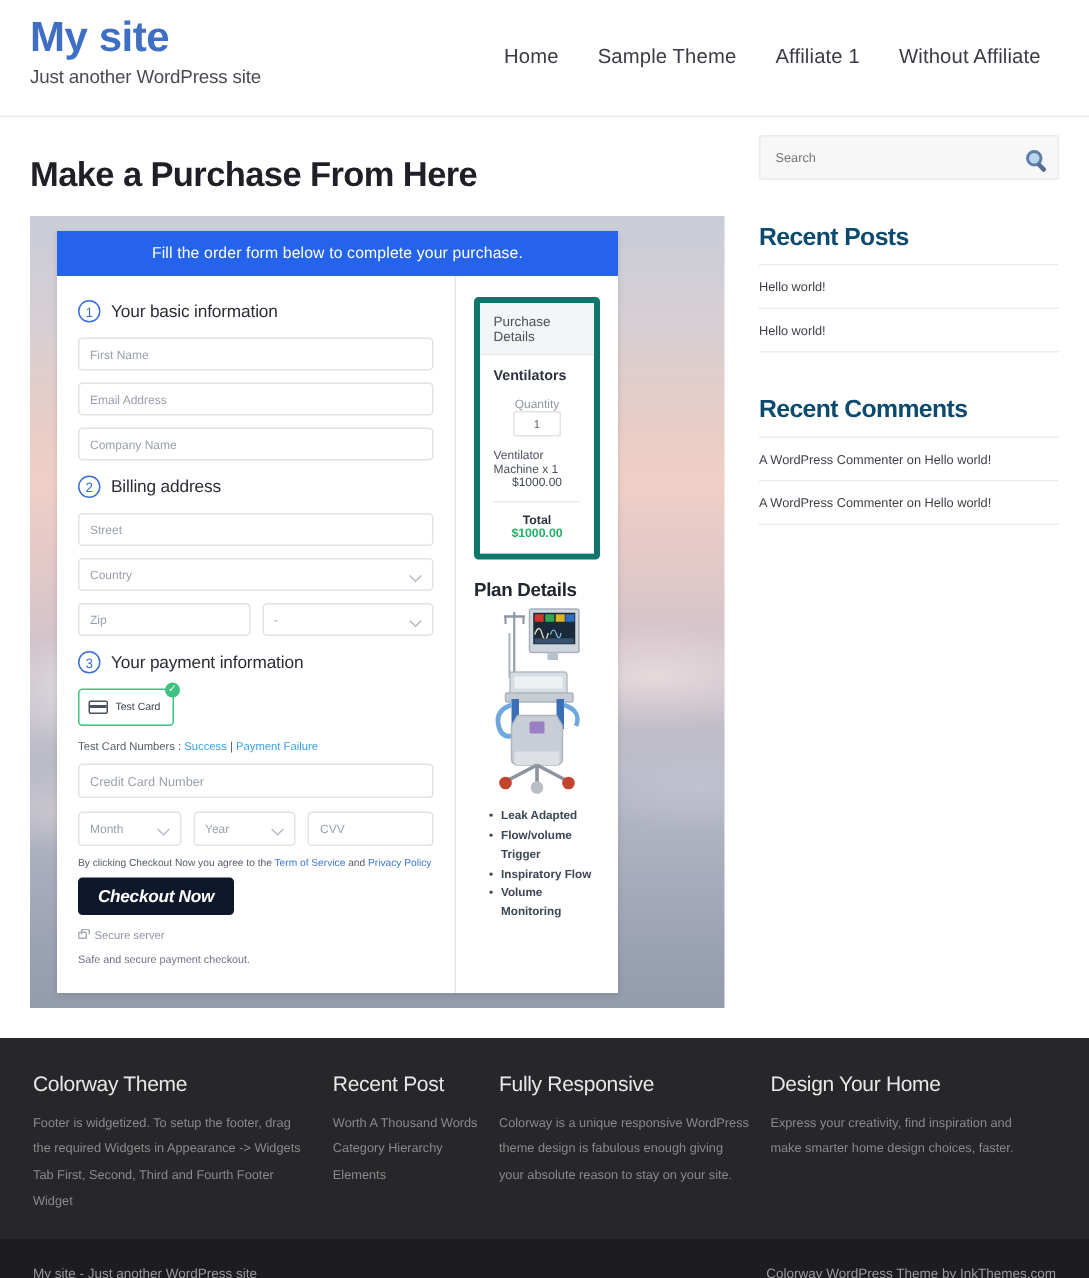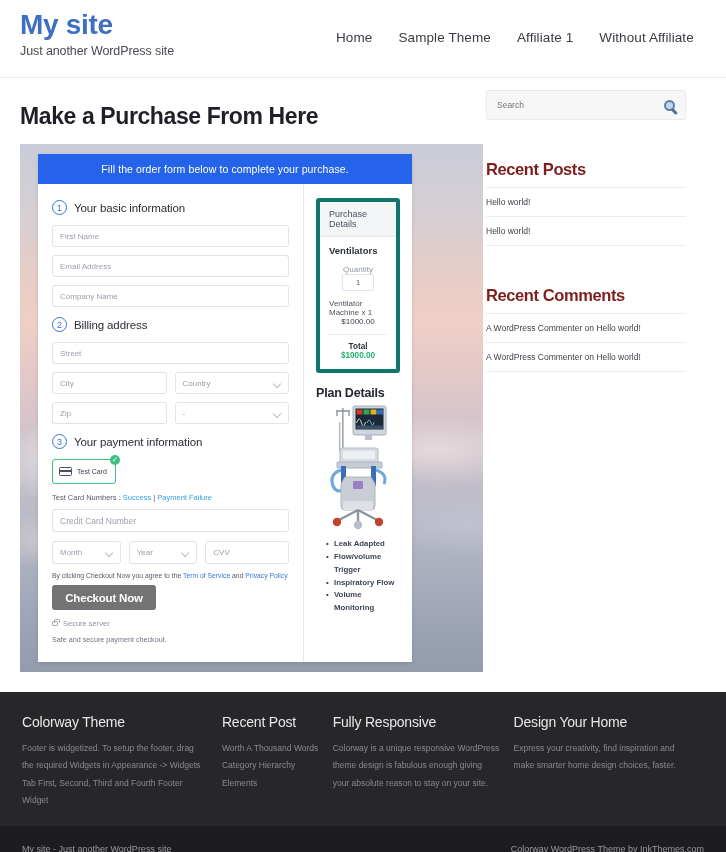--- a/index.html
+++ b/index.html
@@ -43,20 +43,21 @@
     font-size: 13.5px;
     color: #3b3b44;
     text-decoration: none;
     letter-spacing: 0.1px;
   }
 
   
   .page-wrap {
     padding: 0 20px;
     display: flex;
+    gap: 20px;
   }
   .content-col { width: 466px; }
   .side-col { width: 200px; padding-top: 12px; }
 
   .page-title {
     font-size: 23px;
     font-weight: bold;
     color: #1f1f27;
     margin: 25px 0 14px 0;
     letter-spacing: -0.4px;
@@ -211,29 +212,30 @@
     margin-bottom: 7px;
   }
   .testnums a { color: #37a0e0; text-decoration: none; }
   .terms {
     font-size: 6.8px;
     color: #555c68;
     margin: 7px 0 6px 0;
   }
   .terms a { color: #3b78d8; text-decoration: none; }
   .checkout-btn {
-    background: #737373;
+    background: #0f172a;
     color: #fff;
     border: none;
     border-radius: 3px;
     width: 104px; height: 25px;
     font-size: 11.5px;
     font-weight: bold;
     letter-spacing: -.2px;
     cursor: pointer;
+    font-style: italic;
   }
   .secure {
     display: flex;
     align-items: center;
     gap: 5px;
     margin-top: 9px;
     font-size: 7.5px;
     color: #8d94a0;
   }
   .lock {
@@ -359,23 +361,23 @@
     right: -5px; bottom: -4px;
     width: 7px; height: 2.5px;
     background: #4d6party;
     background: #55708f;
     transform: rotate(45deg);
     border-radius: 1px;
   }
   .widget-title {
     font-size: 16.5px;
     font-weight: bold;
-    color: #7f1d1d;
+    color: #0c4a6e;
     letter-spacing: -.4px;
-    margin: 40px 0 8px 0;
+    margin: 29px 0 8px 0;
   }
   .widget-list li {
     list-style: none;
     font-size: 8.5px;
     color: #3e3e47;
     padding: 9px 0;
     border-bottom: 1px solid #ececed;
   }
   .widget-list li:first-child { border-top: 1px solid #ececed; }
 
@@ -464,21 +466,20 @@
 
             <div class="sec-head" style="margin-top:10px;">
               <span class="sec-num">2</span>
               <span class="sec-title">Billing address</span>
             </div>
 
             <div class="row">
               <div class="fld full">Street</div>
             </div>
             <div class="row">
-              <div class="fld">City</div>
               <div class="fld sel">Country</div>
             </div>
             <div class="row">
               <div class="fld">Zip</div>
               <div class="fld sel">-</div>
             </div>
 
             <div class="sec-head" style="margin-top:10px;">
               <span class="sec-num">3</span>
               <span class="sec-title">Your payment information</span>

